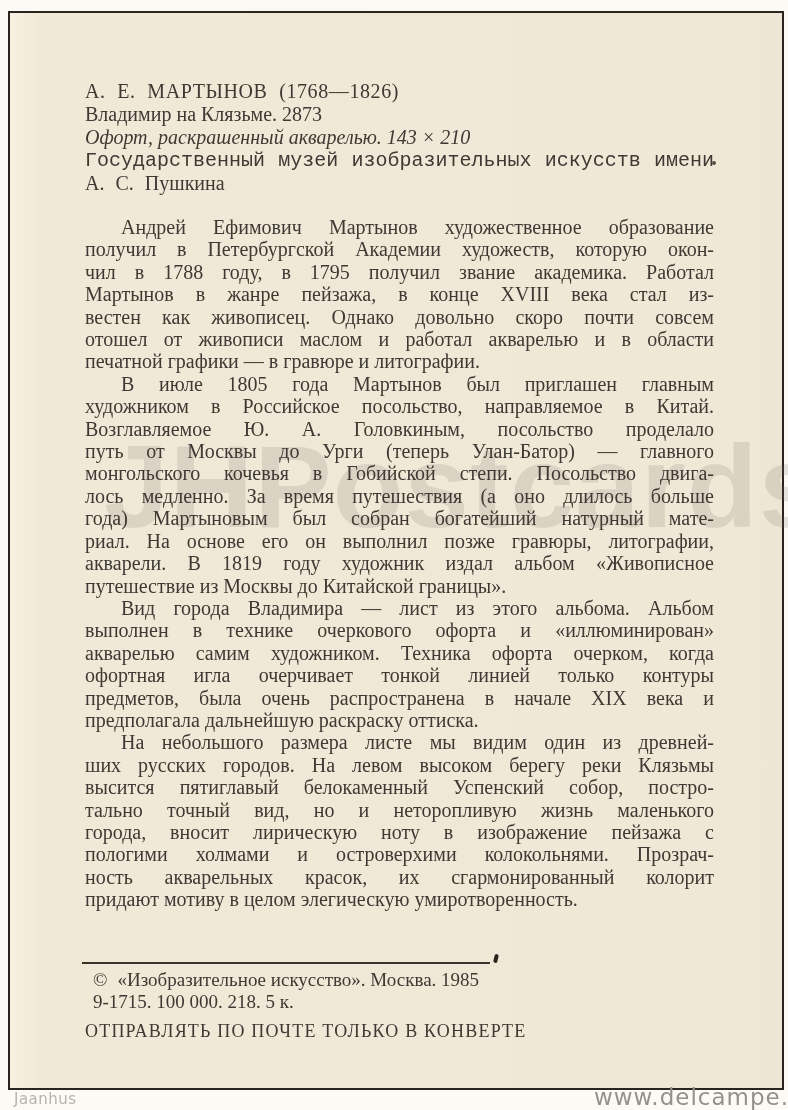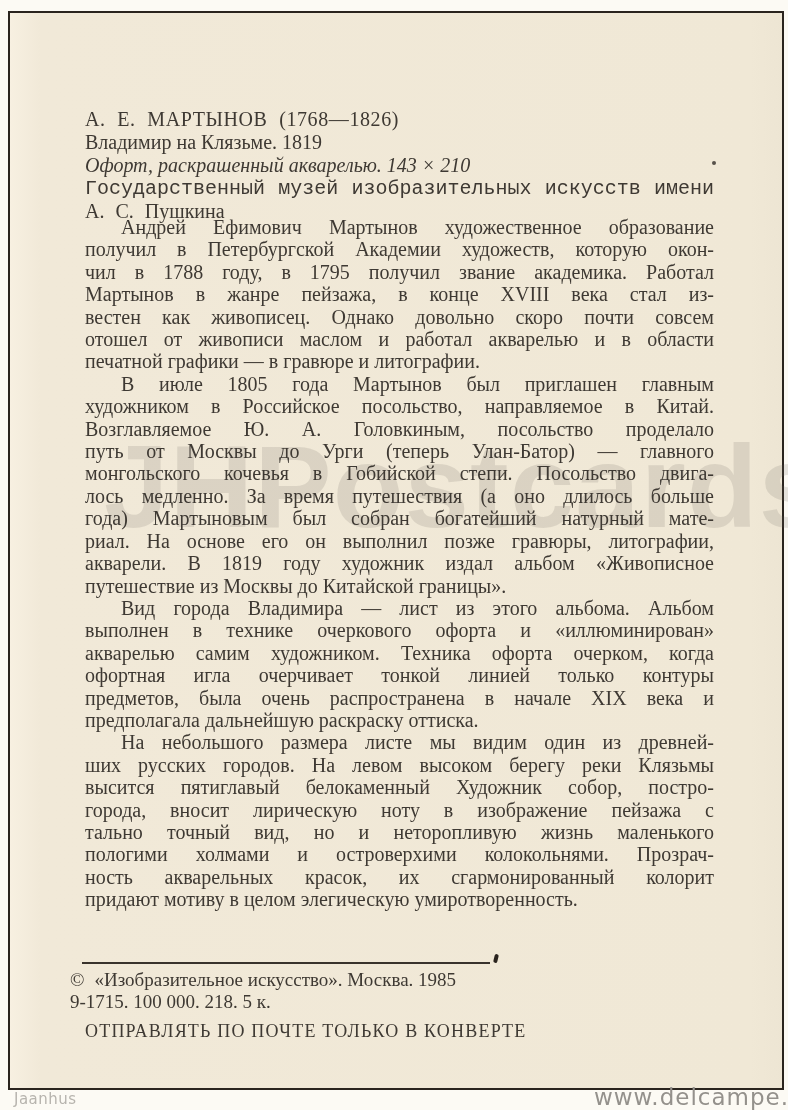--- a/index.html
+++ b/index.html
@@ -13,37 +13,37 @@
   .card {
     position:absolute; left:8px; top:11px;
     width:776px; height:1079px;
     box-sizing:border-box;
     background:linear-gradient(90deg, #f7f0e1 0px, #f1e9d8 30px, #f0e8d6 740px, #ede5d3 776px);
     border:2px solid #2a241e;
   }
   .ink { color:#3e3933; }
   .header { position:absolute; left:75px; top:67px; width:629px; }
   .header .hl { font-size:20px; line-height:23px; }
-  .h1 { letter-spacing:0.6px; word-spacing:6px;margin-top:28px; }
+  .h1 { letter-spacing:0.6px; word-spacing:6px; }
   .h3 { font-style:italic; }
   .h4 { text-align:justify; text-align-last:justify;font-family:Liberation Mono, monospace; }
   .h5 { word-spacing:6px; }
 
   .body-text { position:absolute; left:75px; top:203px; width:629px; font-size:20px; }
   .line {
     line-height:22.4px;
     text-align:justify;
     text-align-last:justify;
     white-space:normal;
   }
   .line.first { text-indent:36px; }
   .line.plast { text-align-last:left; }
 
   .imprint-rule { position:absolute; left:72px; top:949px; width:408px; height:2px; background:#39332c; }
-  .imp { position:absolute; left:60px; font-size:19px; }
+  .imp { position:absolute; left:83px; font-size:19px; }
   .imp1 { top:956px; }
   .imp2 { top:978px; }
   .imp .csym { margin-right:10px; }
   .notice { position:absolute; left:75px; top:1008px; font-size:18px; letter-spacing:1.2px; }
 
   .artifact-tick {
     position:absolute; left:484px; top:941px; width:4px; height:9px;
     background:#2a241e; border-radius:2px; transform:rotate(14deg);
   }
   .artifact-dot {
@@ -74,21 +74,21 @@
 </style>
 </head>
 <body>
 
 <div class="card">
 
   <div class="wm-center">JHPostcards</div>
 
   <div class="header ink">
     <div class="hl h1">А. Е. МАРТЫНОВ (1768—1826)</div>
-    <div class="hl h2">Владимир на Клязьме. 1819</div>
+    <div class="hl h2">Владимир на Клязьме. 2873</div>
     <div class="hl h3">Офорт, раскрашенный акварелью. 143 × 210</div>
     <div class="hl h4">Государственный музей изобразительных искусств имени</div>
     <div class="hl h5">А. С. Пушкина</div>
   </div>
 
   <div class="body-text ink">
     <div>
       <div class="line first">Андрей Ефимович Мартынов художественное образование</div>
       <div class="line">получил в Петербургской Академии художеств, которую окон-</div>
       <div class="line">чил в 1788 году, в 1795 получил звание академика. Работал</div>
@@ -113,23 +113,23 @@
       <div class="line first">Вид города Владимира — лист из этого альбома. Альбом</div>
       <div class="line">выполнен в технике очеркового офорта и «иллюминирован»</div>
       <div class="line">акварелью самим художником. Техника офорта очерком, когда</div>
       <div class="line">офортная игла очерчивает тонкой линией только контуры</div>
       <div class="line">предметов, была очень распространена в начале XIX века и</div>
       <div class="line plast">предполагала дальнейшую раскраску оттиска.</div>
     </div>
     <div>
       <div class="line first">На небольшого размера листе мы видим один из древней-</div>
       <div class="line">ших русских городов. На левом высоком берегу реки Клязьмы</div>
-      <div class="line">высится пятиглавый белокаменный Художник собор, постро-</div>
+      <div class="line">высится пятиглавый белокаменный Успенский собор, постро-</div>
+      <div class="line">тально точный вид, но и неторопливую жизнь маленького</div>
       <div class="line">города, вносит лирическую ноту в изображение пейзажа с</div>
-      <div class="line">тально точный вид, но и неторопливую жизнь маленького</div>
       <div class="line">пологими холмами и островерхими колокольнями. Прозрач-</div>
       <div class="line">ность акварельных красок, их сгармонированный колорит</div>
       <div class="line plast">придают мотиву в целом элегическую умиротворенность.</div>
     </div>
   </div>
 
   <div class="imprint-rule"></div>
   <div class="artifact-tick"></div>
   <div class="artifact-dot"></div>
 

